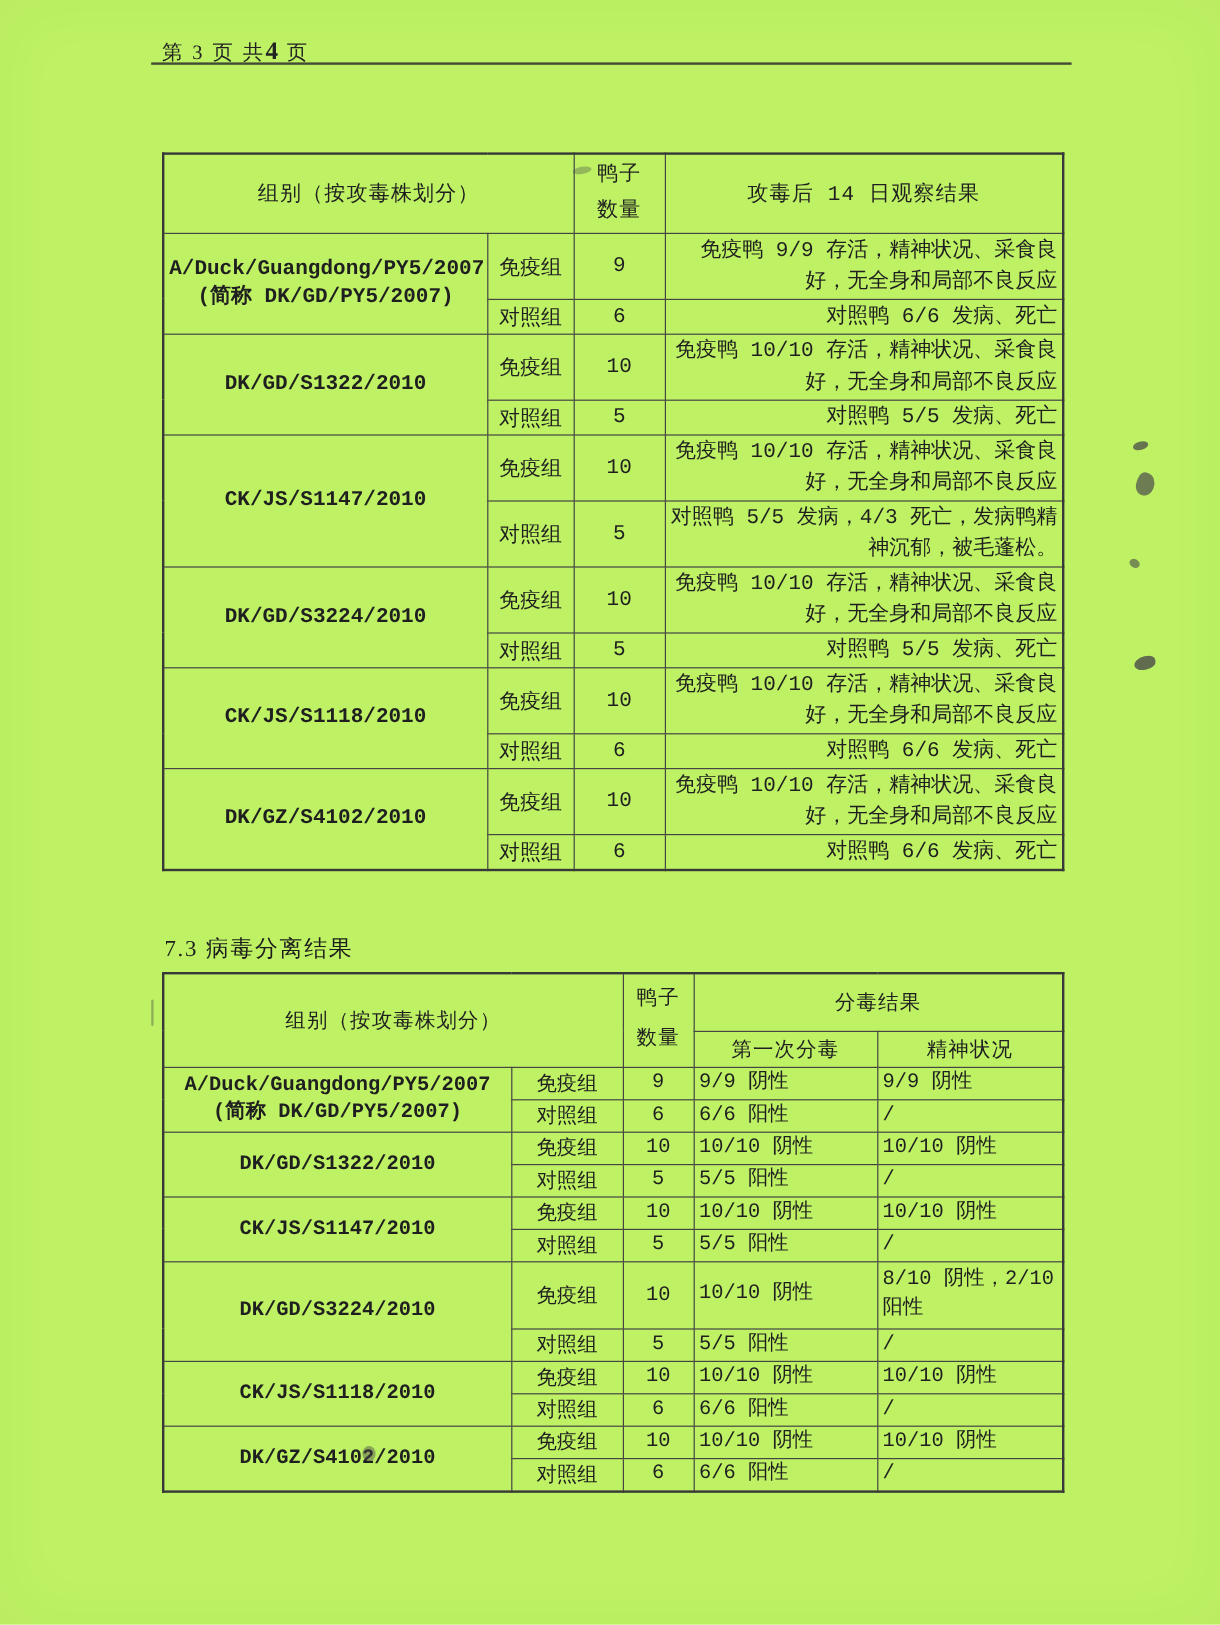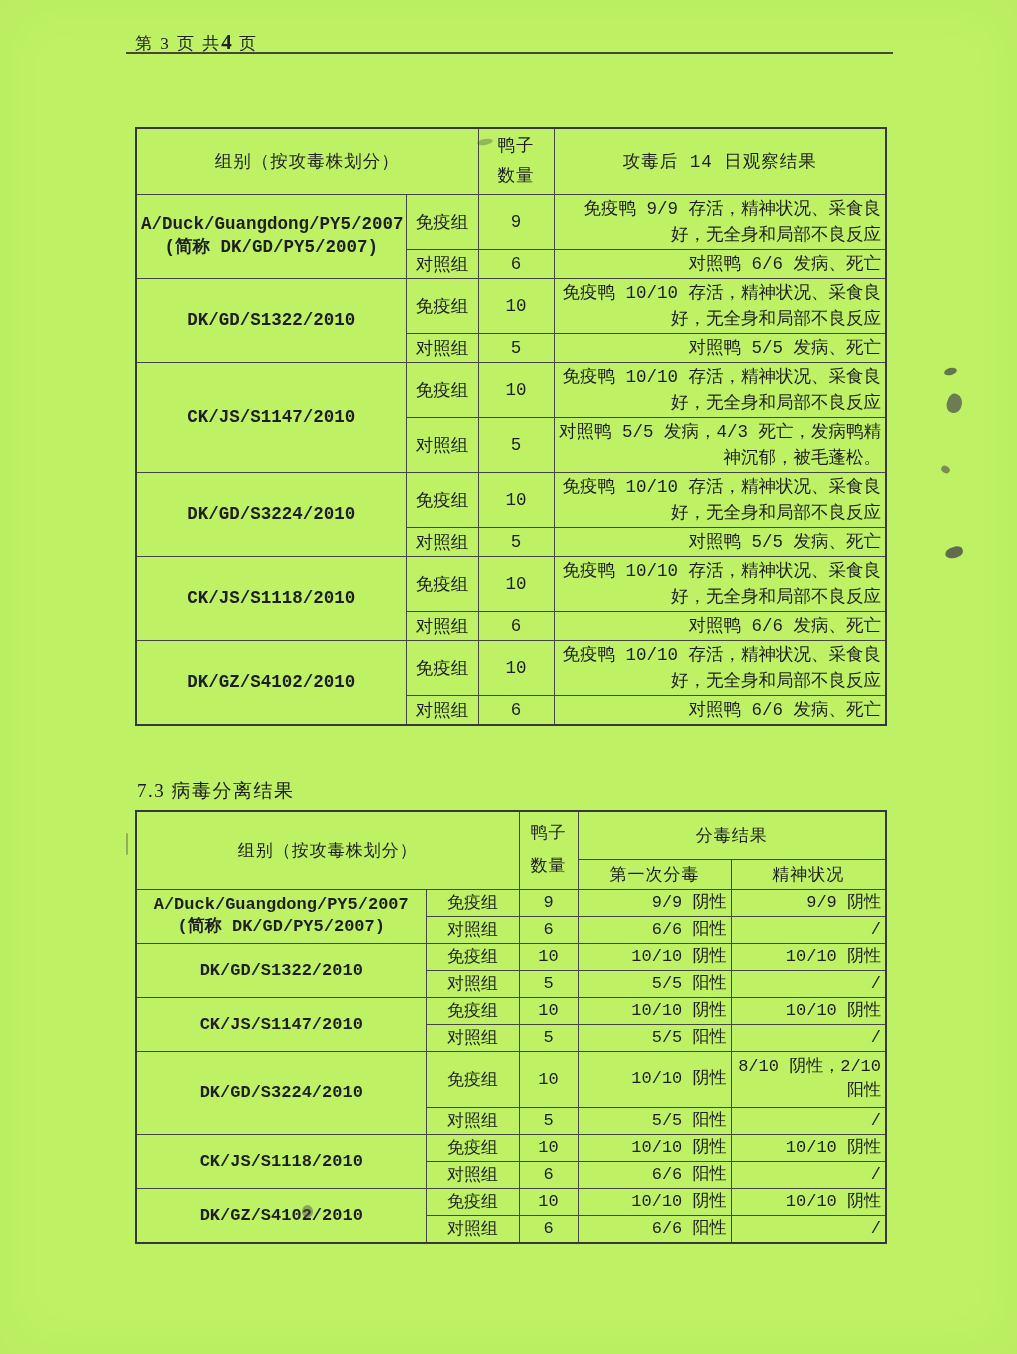--- a/index.html
+++ b/index.html
@@ -49,21 +49,21 @@
   .grp { text-align:center; white-space:nowrap; }
   .cnt { text-align:center; font-size:17px; }
   .res { text-align:right; padding:2px 8px; line-height:26px; font-size:17.5px; }
   .r2 { height:50px; }
   .r1 { height:28px; }
 
   #tbl-isolation td { font-size:17px; }
   #tbl-isolation .hdr-top { height:48px; }
   #tbl-isolation .hdr-sub { height:30px; }
   #tbl-isolation .stack div { line-height:33px; }
-  #tbl-isolation .cell { text-align:right; line-height:24px; }
+  #tbl-isolation .cell { text-align:left; line-height:24px; }
   #tbl-isolation .r1 { height:27px; }
   #tbl-isolation .r2x { height:56px; }
 
   .artifact { position:absolute; background:#4a4a4a; border-radius:50%; }
   #art-1 { left:944px; top:368px; width:13px; height:7px; opacity:.75; transform:rotate(-15deg); }
   #art-2 { left:947px; top:394px; width:15px; height:19px; opacity:.7; transform:rotate(20deg); border-radius:40% 60% 50% 50%; }
   #art-3 { left:941px; top:466px; width:9px;  height:7px; opacity:.6; transform:rotate(30deg); }
   #art-4 { left:945px; top:547px; width:18px; height:11px; opacity:.8; transform:rotate(-12deg); border-radius:60% 40% 50% 50%; }
   #art-5 { left:302px; top:1205px; width:11px; height:13px; opacity:.45; }
   #art-6 { left:477px; top:139px; width:16px; height:6px; opacity:.35; transform:rotate(-10deg); }

